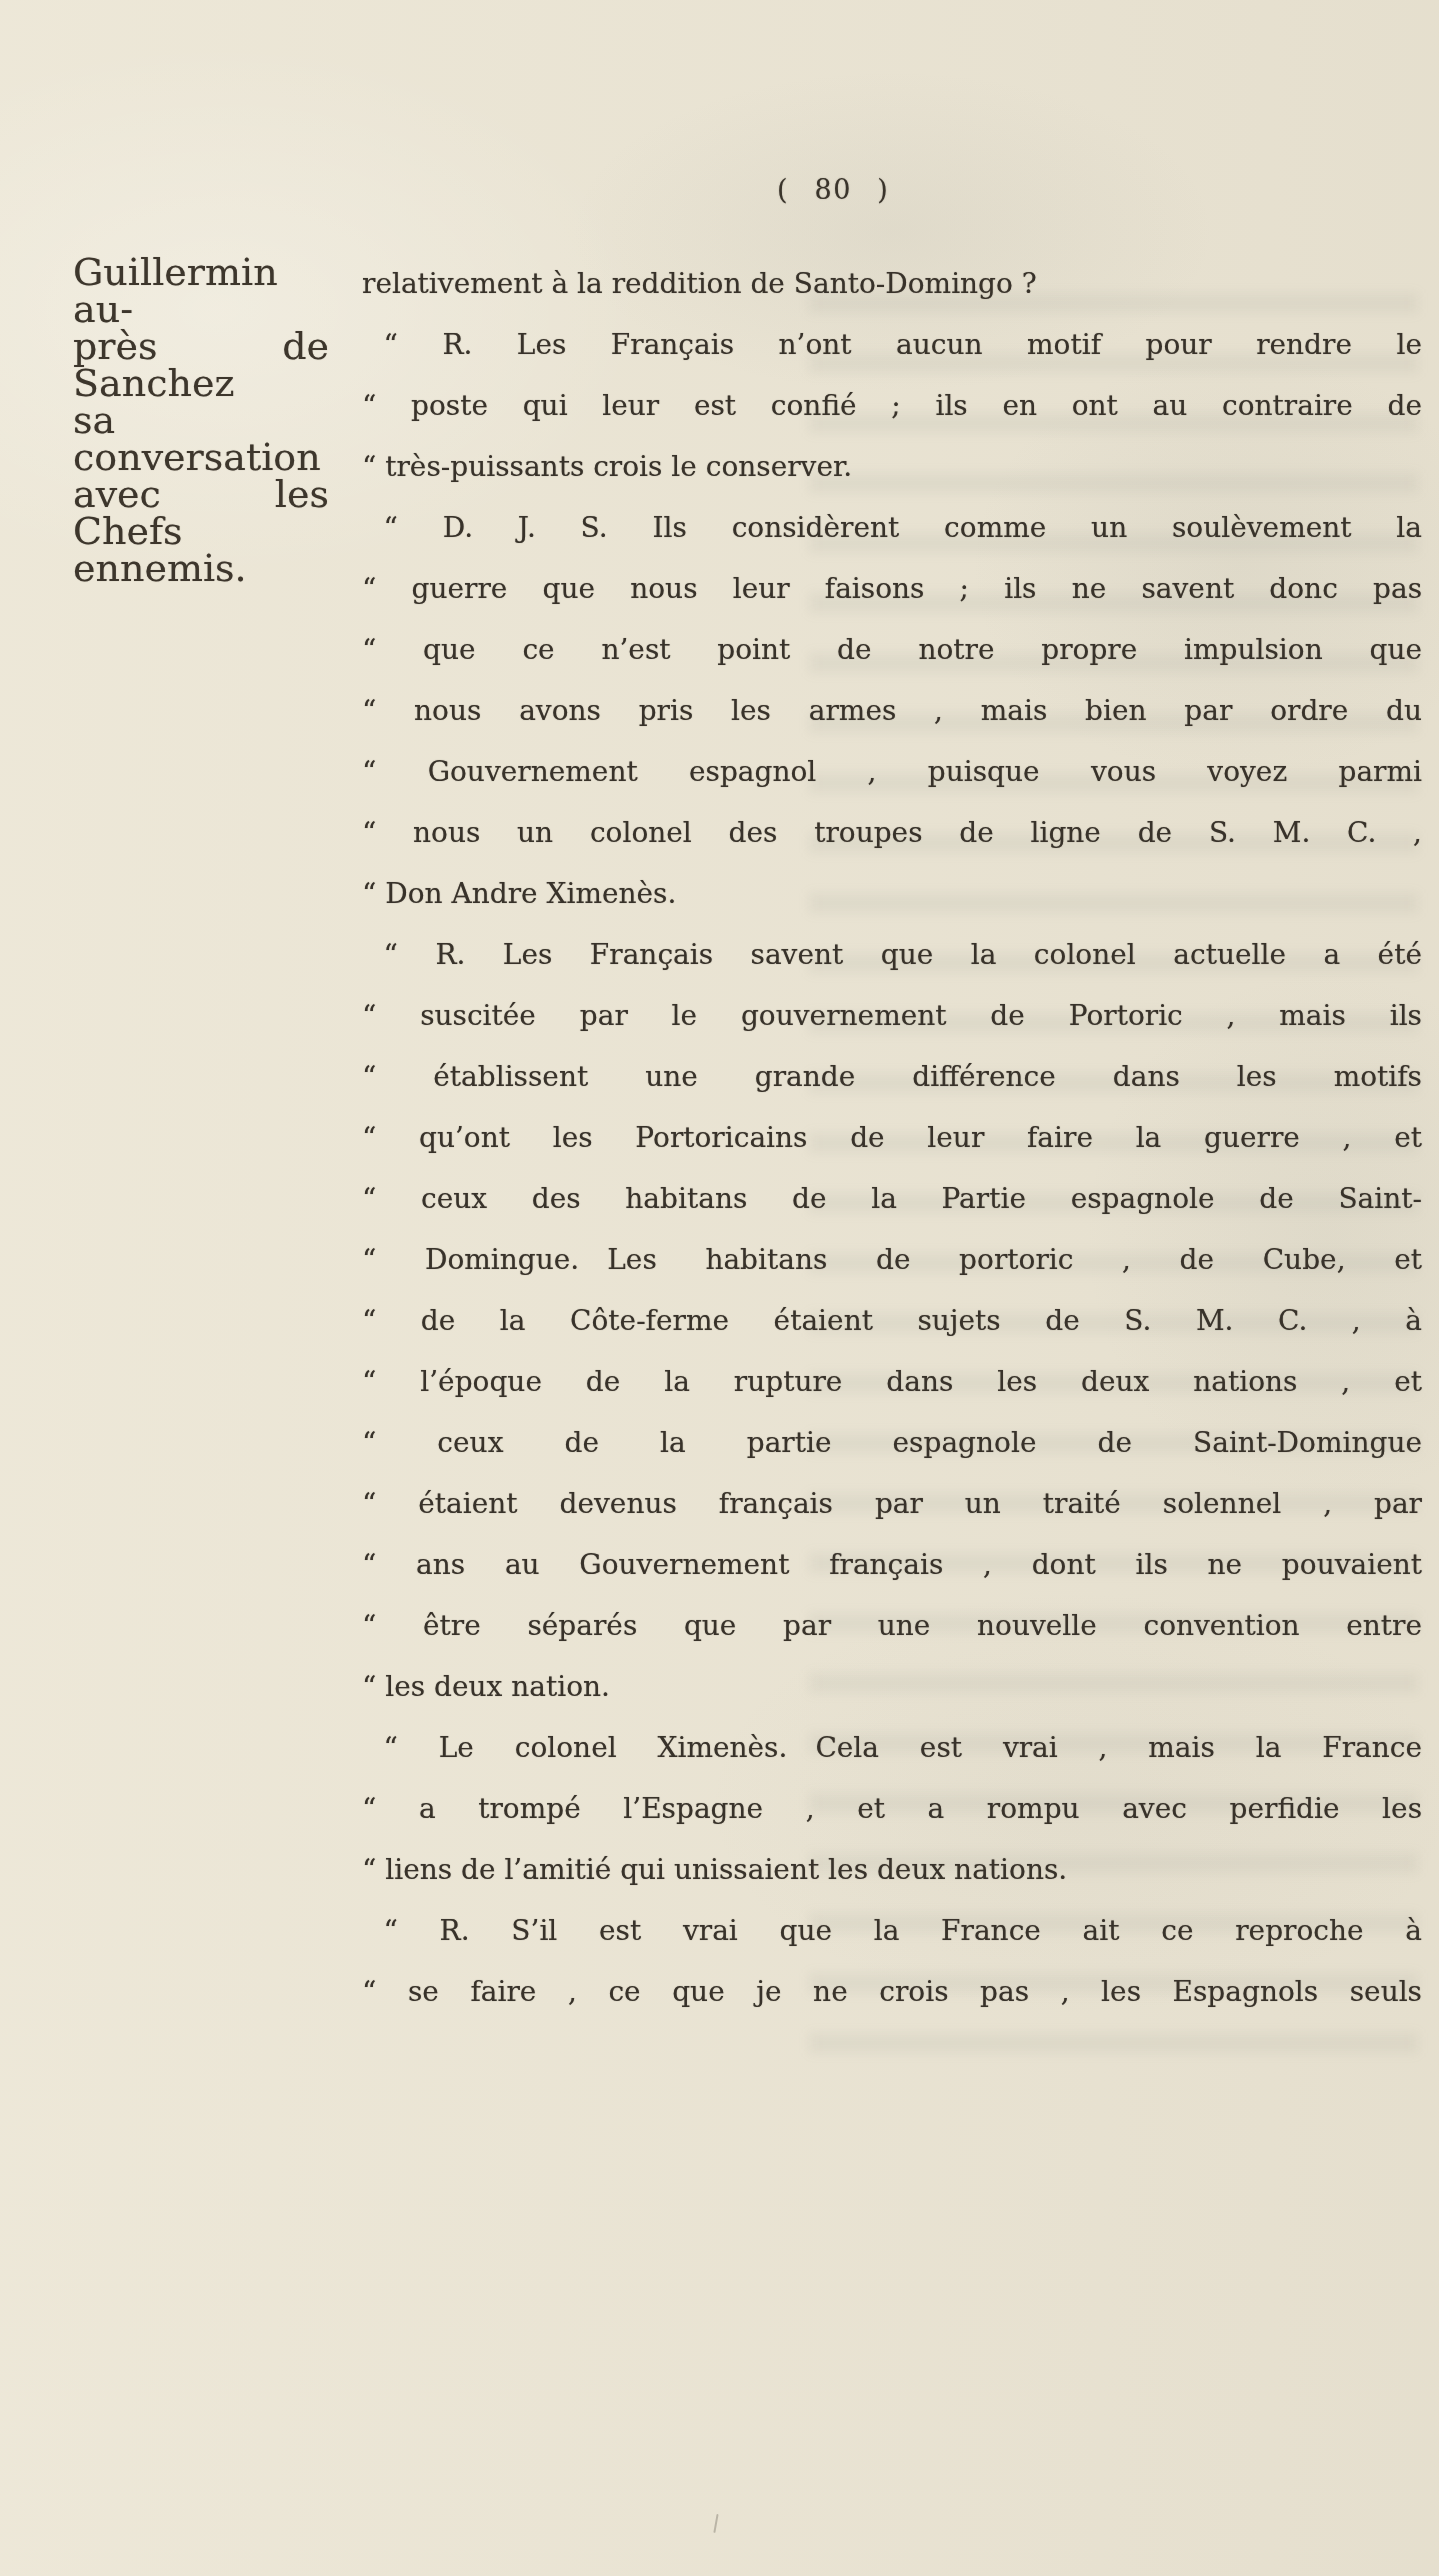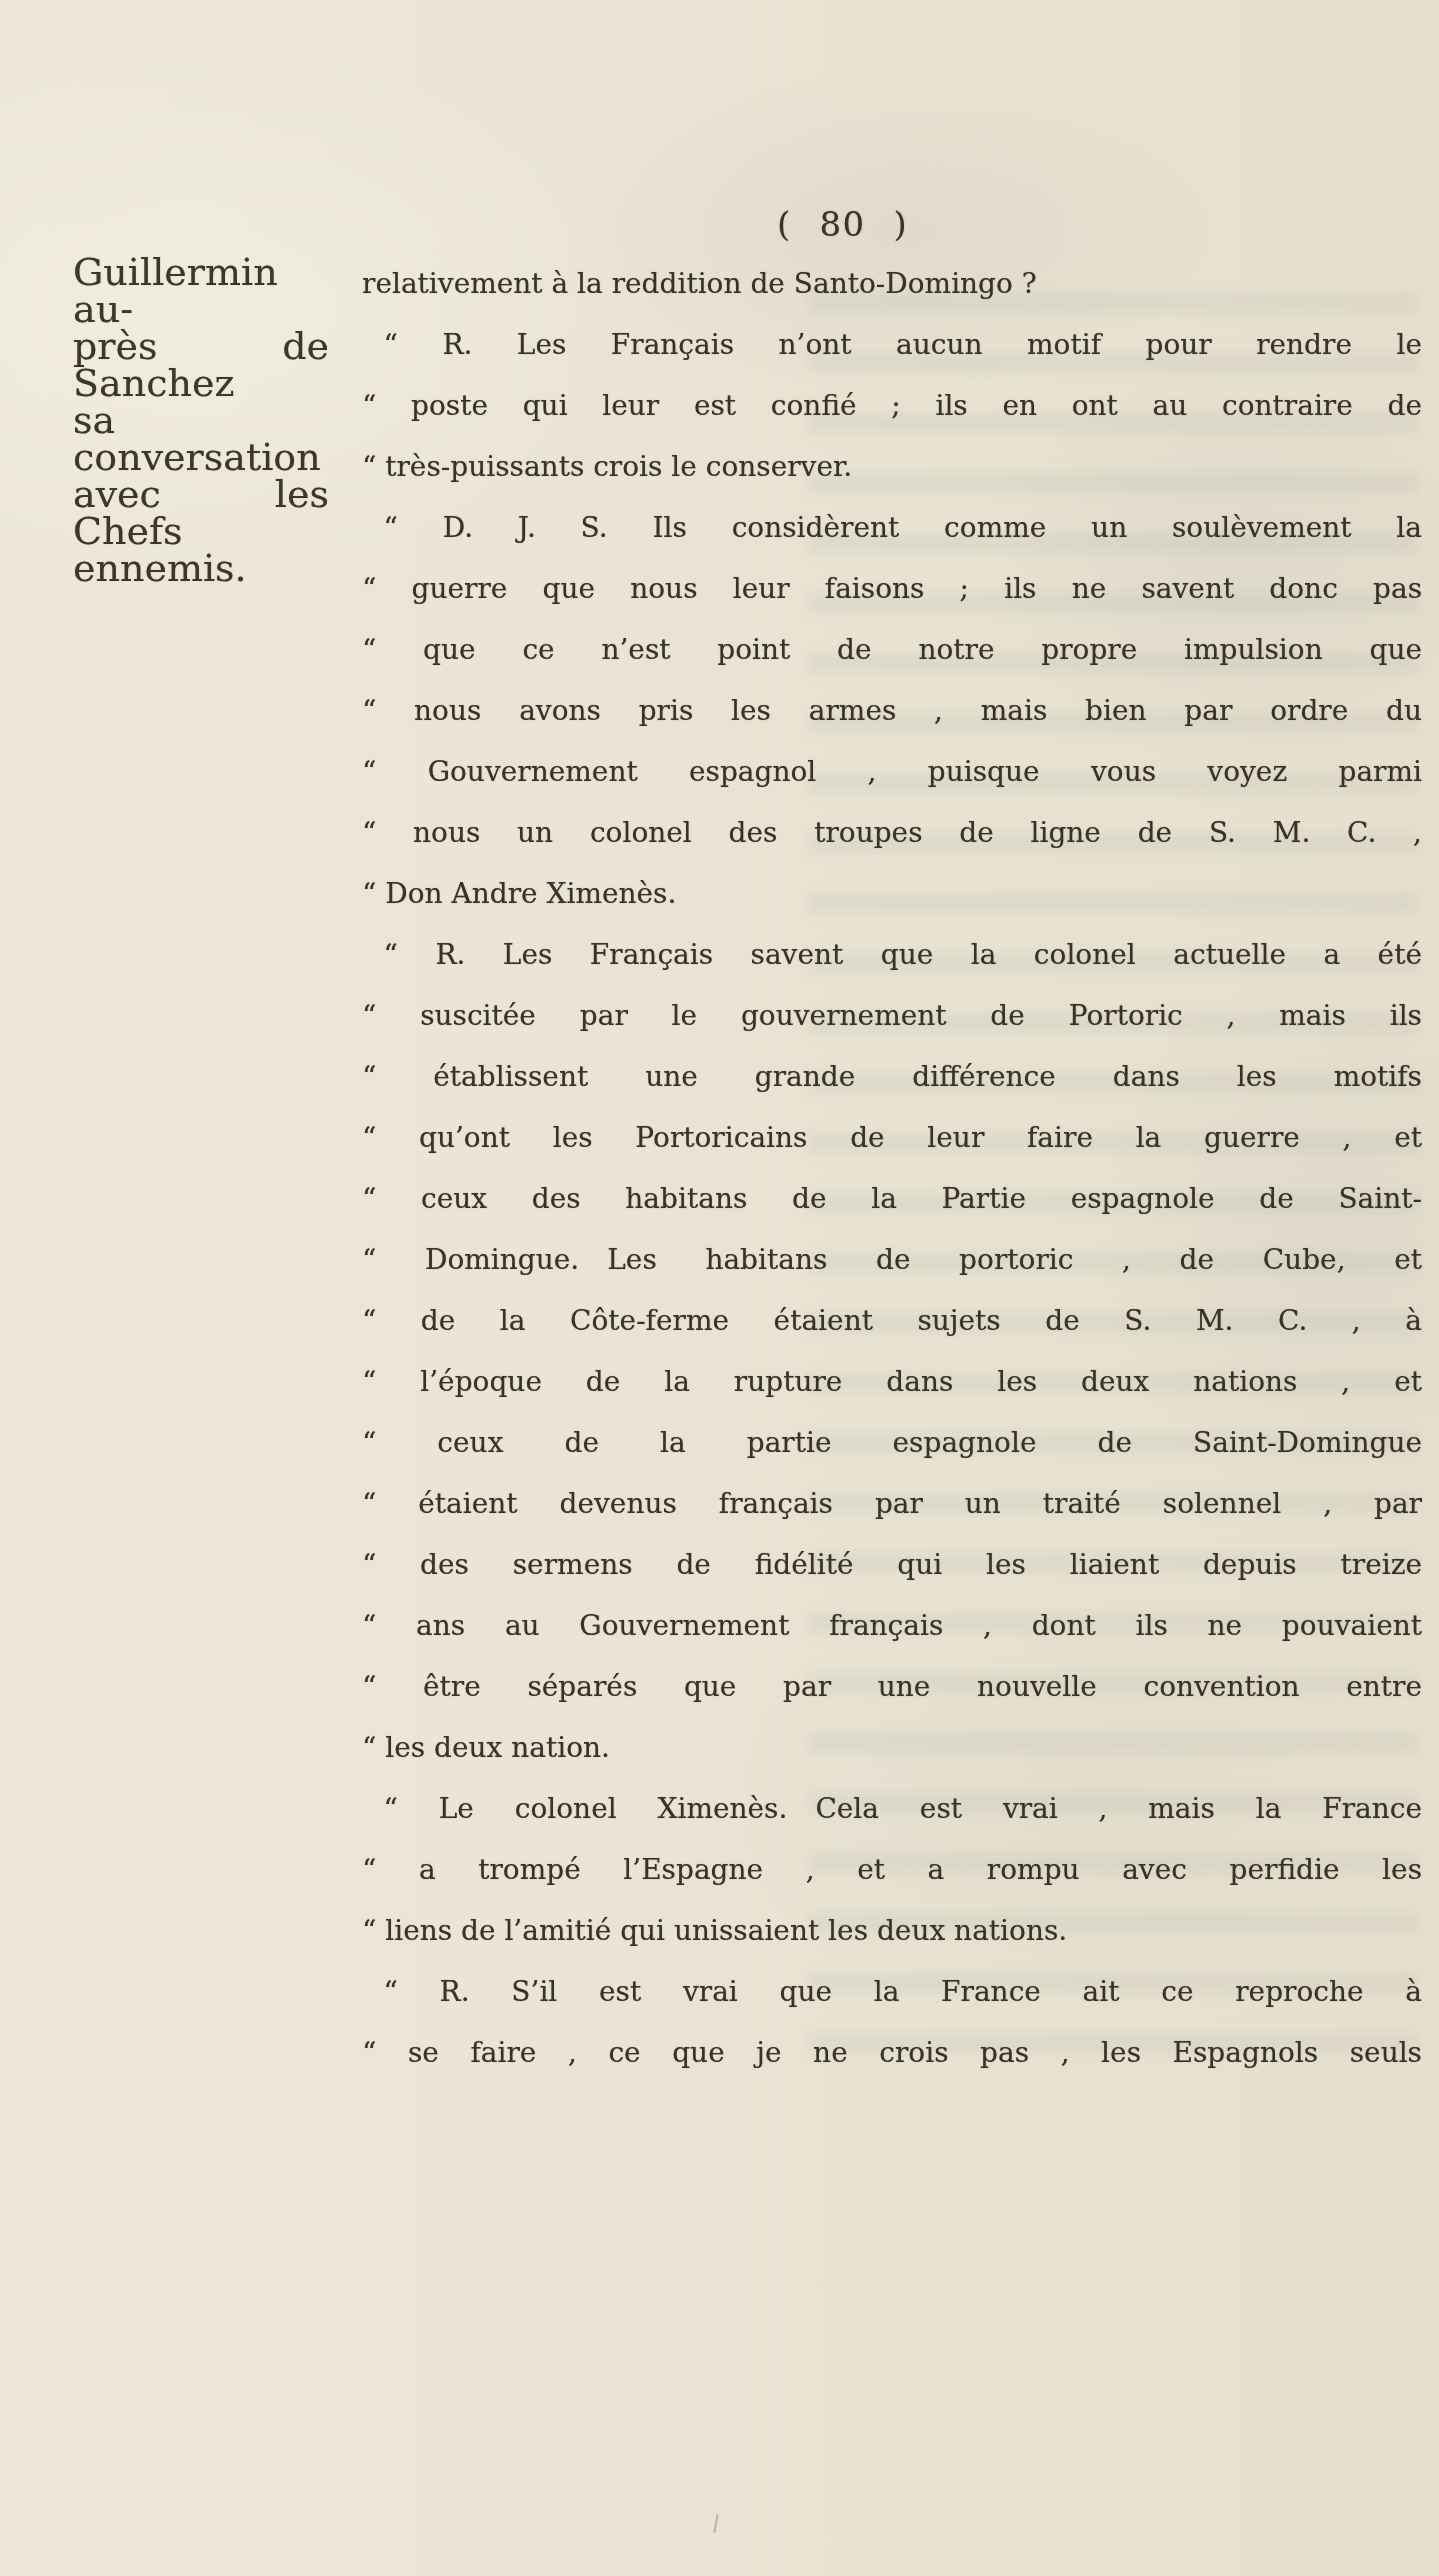--- a/index.html
+++ b/index.html
@@ -25,22 +25,22 @@
   
   .ghost-bleed {
     position:absolute; left:809px; top:293px; width:609px; height:1773px;
     background:repeating-linear-gradient(180deg,
       rgba(128,133,122,0.085) 0px, rgba(128,133,122,0.085) 20px,
       transparent 20px, transparent 60px);
     filter:blur(5.4px);
     pointer-events:none;
   }
   .page-number {
-    position:absolute; left:777px; top:204px;
-    font-size:34px; letter-spacing:1.5px; word-spacing:15.4px;
+    position:absolute; left:777px; top:174px;
+    font-size:27px; letter-spacing:1.5px; word-spacing:15.4px;
     color:#3a342b;
     text-shadow:0 0 1.2px rgba(58,52,43,0.5);
   }
   .margin-note {
     position:absolute; left:73px; top:254px; width:256px;
     font-size:38px; line-height:37px;
     color:#3d362c;
     text-shadow:0 0 0.9px rgba(61,54,44,0.45);
   }
   .margin-note .mline { text-align:justify; text-align-last:justify; }
@@ -90,21 +90,20 @@
     <div class="bline pstart">“ R. Les Français savent que la colonel actuelle a été</div>
     <div class="bline">“ suscitée par le gouvernement de Portoric , mais ils</div>
     <div class="bline">“ établissent une grande différence dans les motifs</div>
     <div class="bline">“ qu’ont les Portoricains de leur faire la guerre , et</div>
     <div class="bline">“ ceux des habitans de la Partie espagnole de Saint-</div>
     <div class="bline">“ Domingue. Les habitans de portoric , de Cube, et</div>
     <div class="bline">“ de la Côte-ferme étaient sujets de S. M. C. , à</div>
     <div class="bline">“ l’époque de la rupture dans les deux nations , et</div>
     <div class="bline">“ ceux de la partie espagnole de Saint-Domingue</div>
     <div class="bline">“ étaient devenus français par un traité solennel , par</div>
-    <div class="bline">“ des sermens de fidélité qui les liaient depuis treize</div>
     <div class="bline">“ ans au Gouvernement français , dont ils ne pouvaient</div>
     <div class="bline">“ être séparés que par une nouvelle convention entre</div>
     <div class="bline pend">“ les deux nation.</div>
     <div class="bline pstart">“ Le colonel Ximenès. Cela est vrai , mais la France</div>
     <div class="bline">“ a trompé l’Espagne , et a rompu avec perfidie les</div>
     <div class="bline pend">“ liens de l’amitié qui unissaient les deux nations.</div>
     <div class="bline pstart">“ R. S’il est vrai que la France ait ce reproche à</div>
     <div class="bline">“ se faire , ce que je ne crois pas , les Espagnols seuls</div>
   </div>
 

